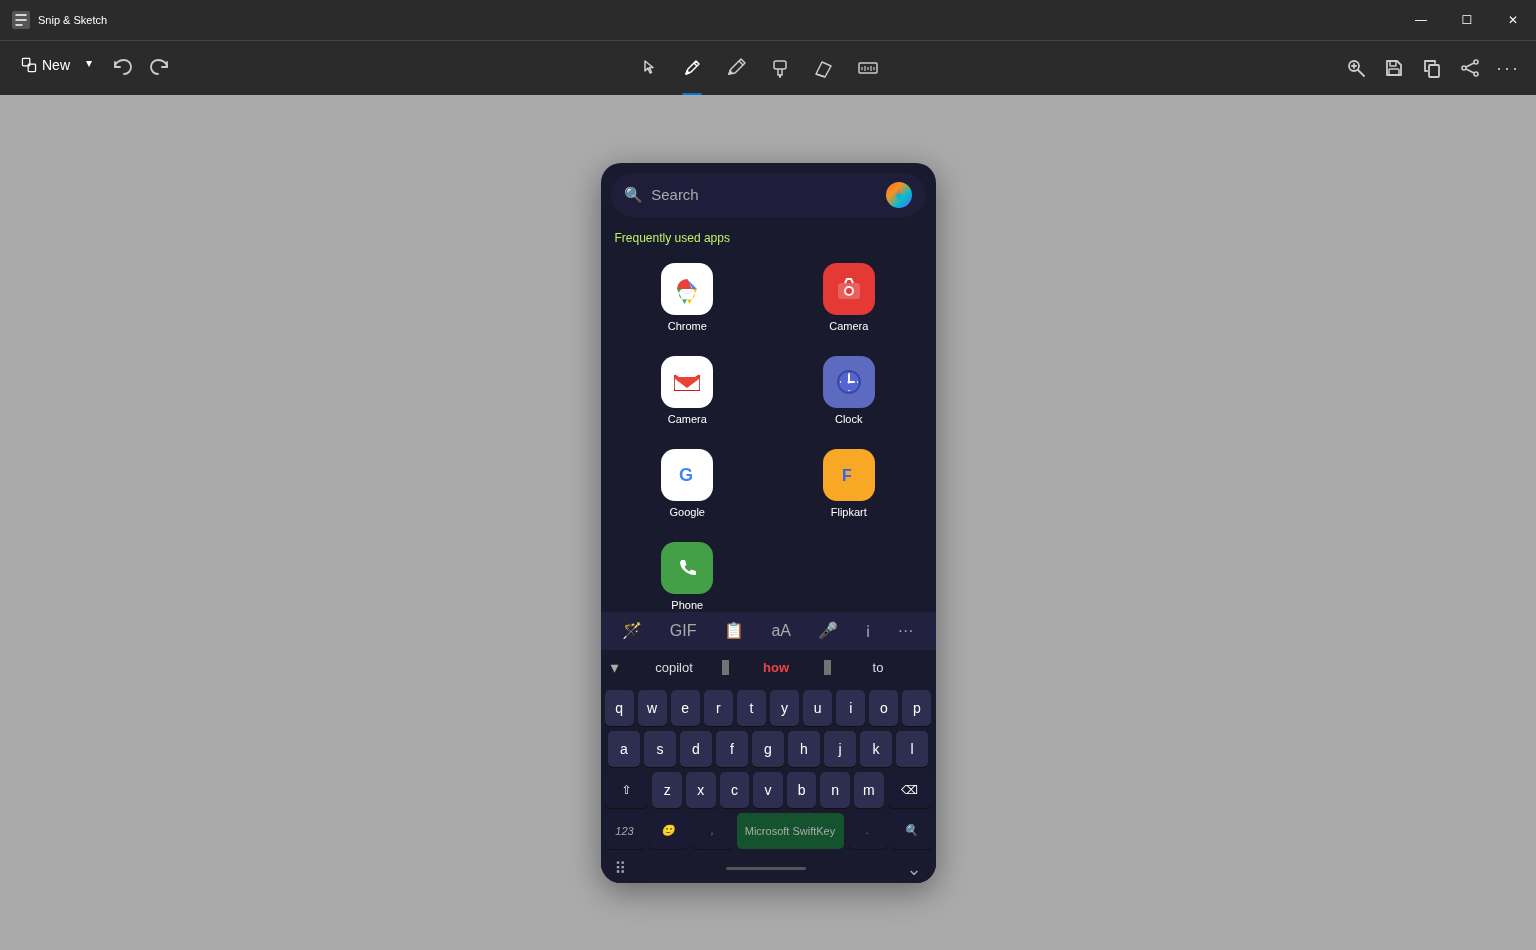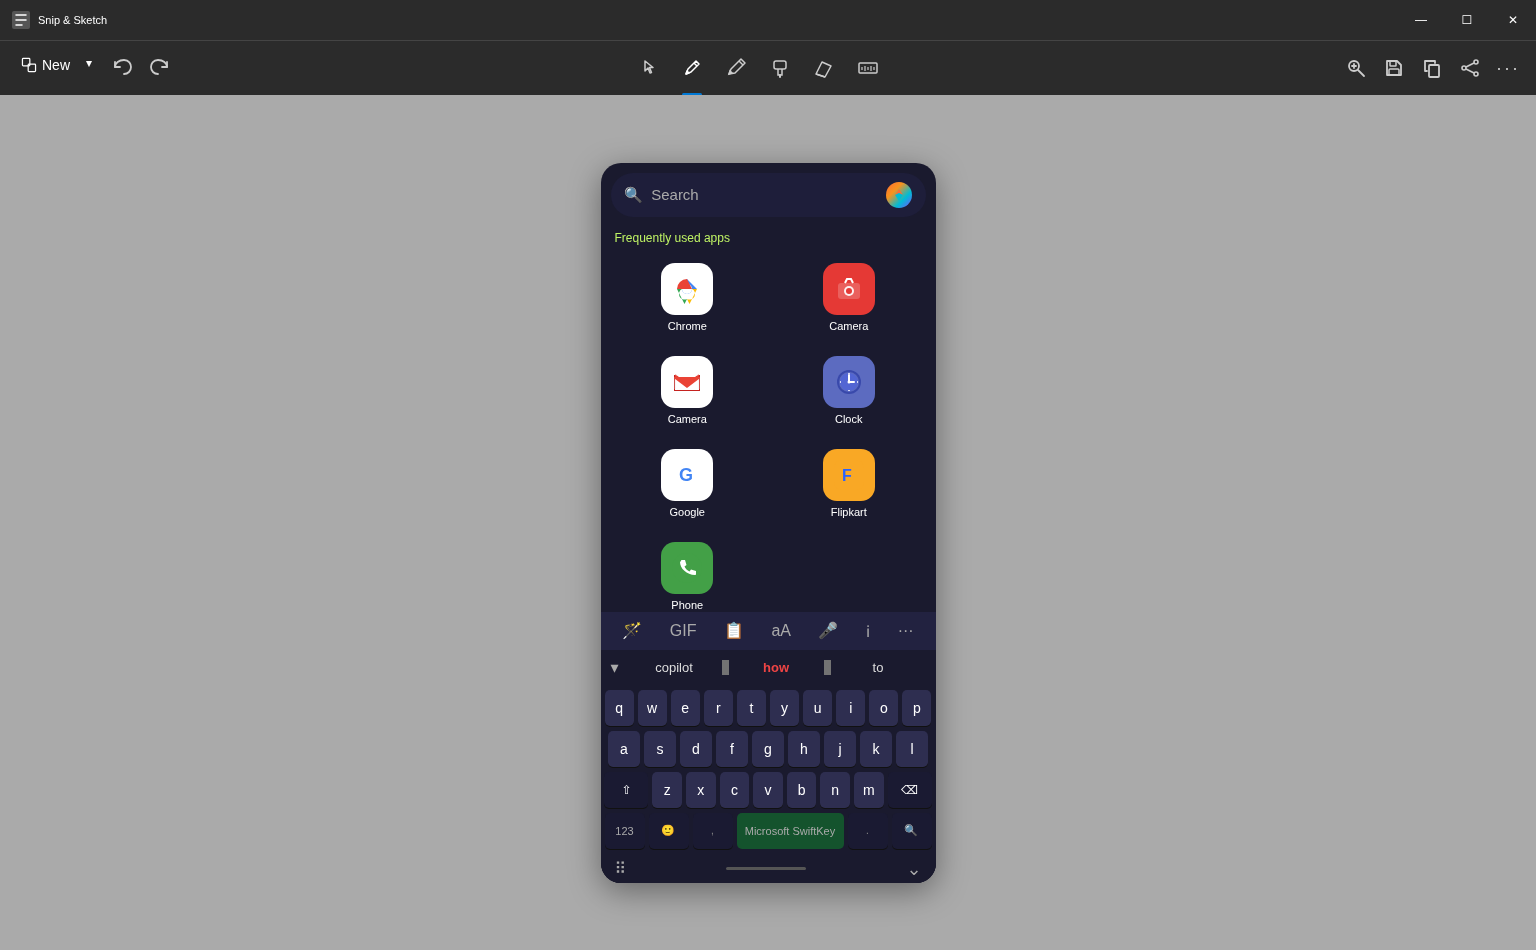--- a/index.html
+++ b/index.html
@@ -354,20 +354,21 @@
       border-radius: 5px;
       height: 36px;
       min-width: 40px;
       display: flex;
       align-items: center;
       justify-content: center;
       font-size: 11px;
       cursor: pointer;
       box-shadow: 0 1px 0 #111;
       padding: 0 6px;
+      font-style: italic;
     }
     .kb-space-main {
       flex: 1;
       background: #14532d;
       border-radius: 5px;
       height: 36px;
       display: flex;
       align-items: center;
       justify-content: center;
       color: #aaa;

